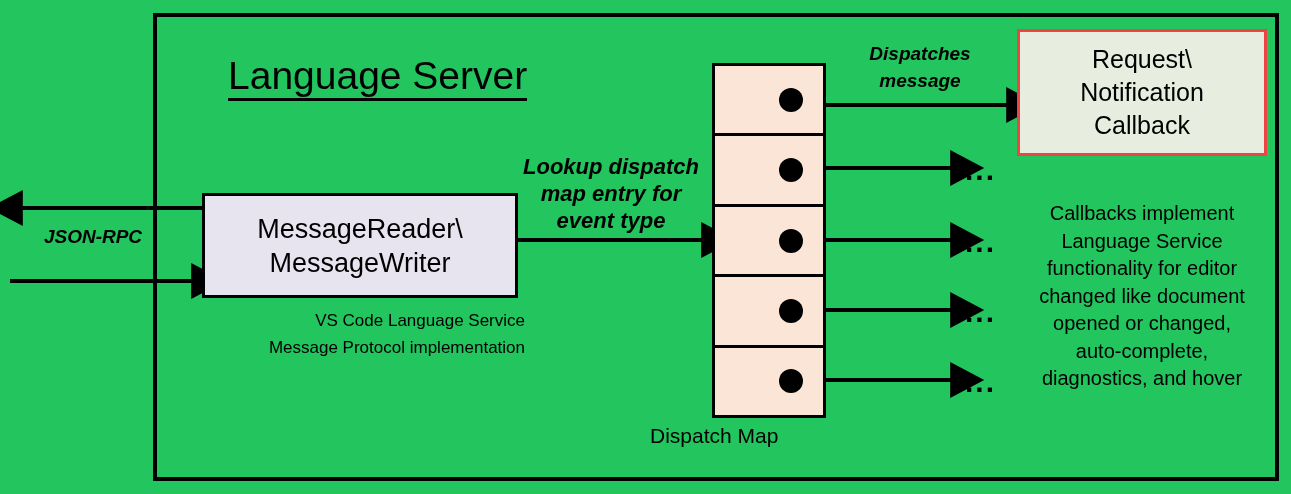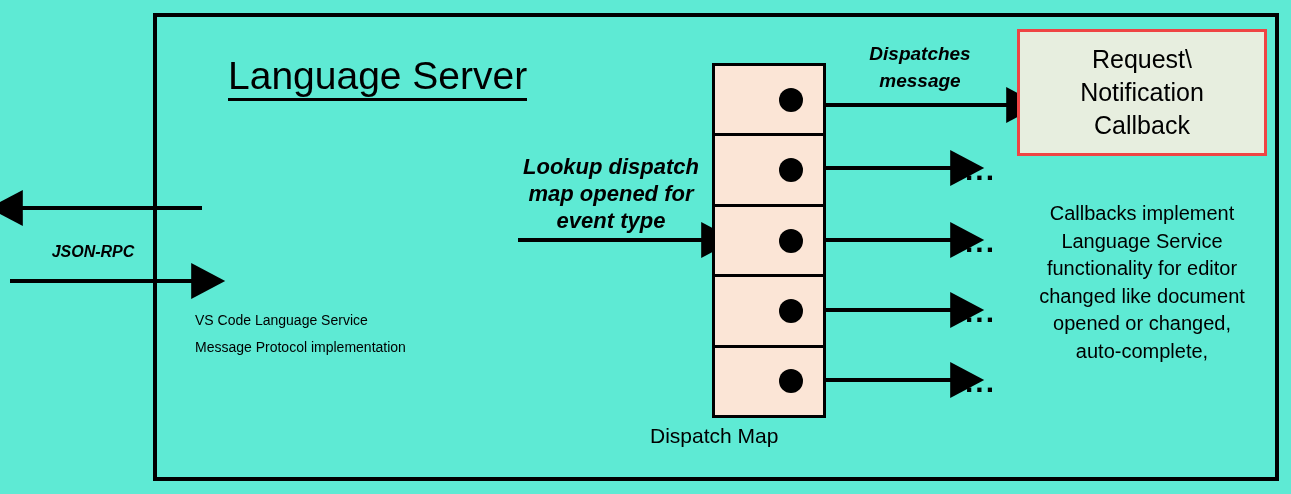--- a/index.html
+++ b/index.html
@@ -8,21 +8,21 @@
     background: #ffffff;
   }
   body {
     font-family: "Liberation Sans", sans-serif;
     color: #000000;
   }
   #canvas {
     position: relative;
     width: 1291px;
     height: 494px;
-    background: #5eead4;
+    background: #22c55e;
     overflow: hidden;
   }
   svg.layer {
     position: absolute;
     left: 0;
     top: 0;
     width: 1291px;
     height: 494px;
     pointer-events: none;
   }
@@ -67,36 +67,35 @@
     align-items: center;
     justify-content: center;
     text-align: center;
     font-size: 27px;
     line-height: 34px;
   }
   #message-reader-caption {
     left: 195px;
     top: 307px;
     width: 330px;
-    text-align: left;
-    font-size: 14px;
+    text-align: right;
+    font-size: 17px;
     line-height: 27px;
   }
 
   
   #jsonrpc-label {
     left: 28px;
     top: 224px;
     width: 130px;
     text-align: center;
-    font-size: 16px;
+    font-size: 19px;
     line-height: 26px;
     font-style: italic;
     font-weight: bold;
-    margin-top: 15px;
   }
 
   
   #lookup-label {
     left: 516px;
     top: 153px;
     width: 190px;
     text-align: center;
     font-size: 22px;
     line-height: 27px;
@@ -234,28 +233,34 @@
   </svg>
 
   <div class="abs" id="server-title">
     <span class="ul">Language Server</span>
   </div>
 
   <div class="abs" id="jsonrpc-label">
     <div>JSON-RPC</div>
   </div>
 
+  <div class="abs" id="message-reader-box">
+    <div>
+      <div>MessageReader\</div>
+      <div>MessageWriter</div>
+    </div>
+  </div>
   <div class="abs" id="message-reader-caption">
     <div>VS Code Language Service</div>
     <div>Message Protocol implementation</div>
   </div>
 
   <div class="abs" id="lookup-label">
     <div>Lookup dispatch</div>
-    <div>map opened for</div>
+    <div>map entry for</div>
     <div>event type</div>
   </div>
 
   <div class="abs" id="dispatch-map">
     <div class="map-cell">
       <span class="map-dot"></span>
     </div>
     <div class="map-cell">
       <span class="map-dot"></span>
     </div>
@@ -291,15 +296,16 @@
     </div>
   </div>
 
   <div class="abs" id="callback-desc">
     <div>Callbacks implement</div>
     <div>Language Service</div>
     <div>functionality for editor</div>
     <div>changed like document</div>
     <div>opened or changed,</div>
     <div>auto-complete,</div>
+    <div>diagnostics, and hover</div>
   </div>
 
 </div>
 
 </body></html>

